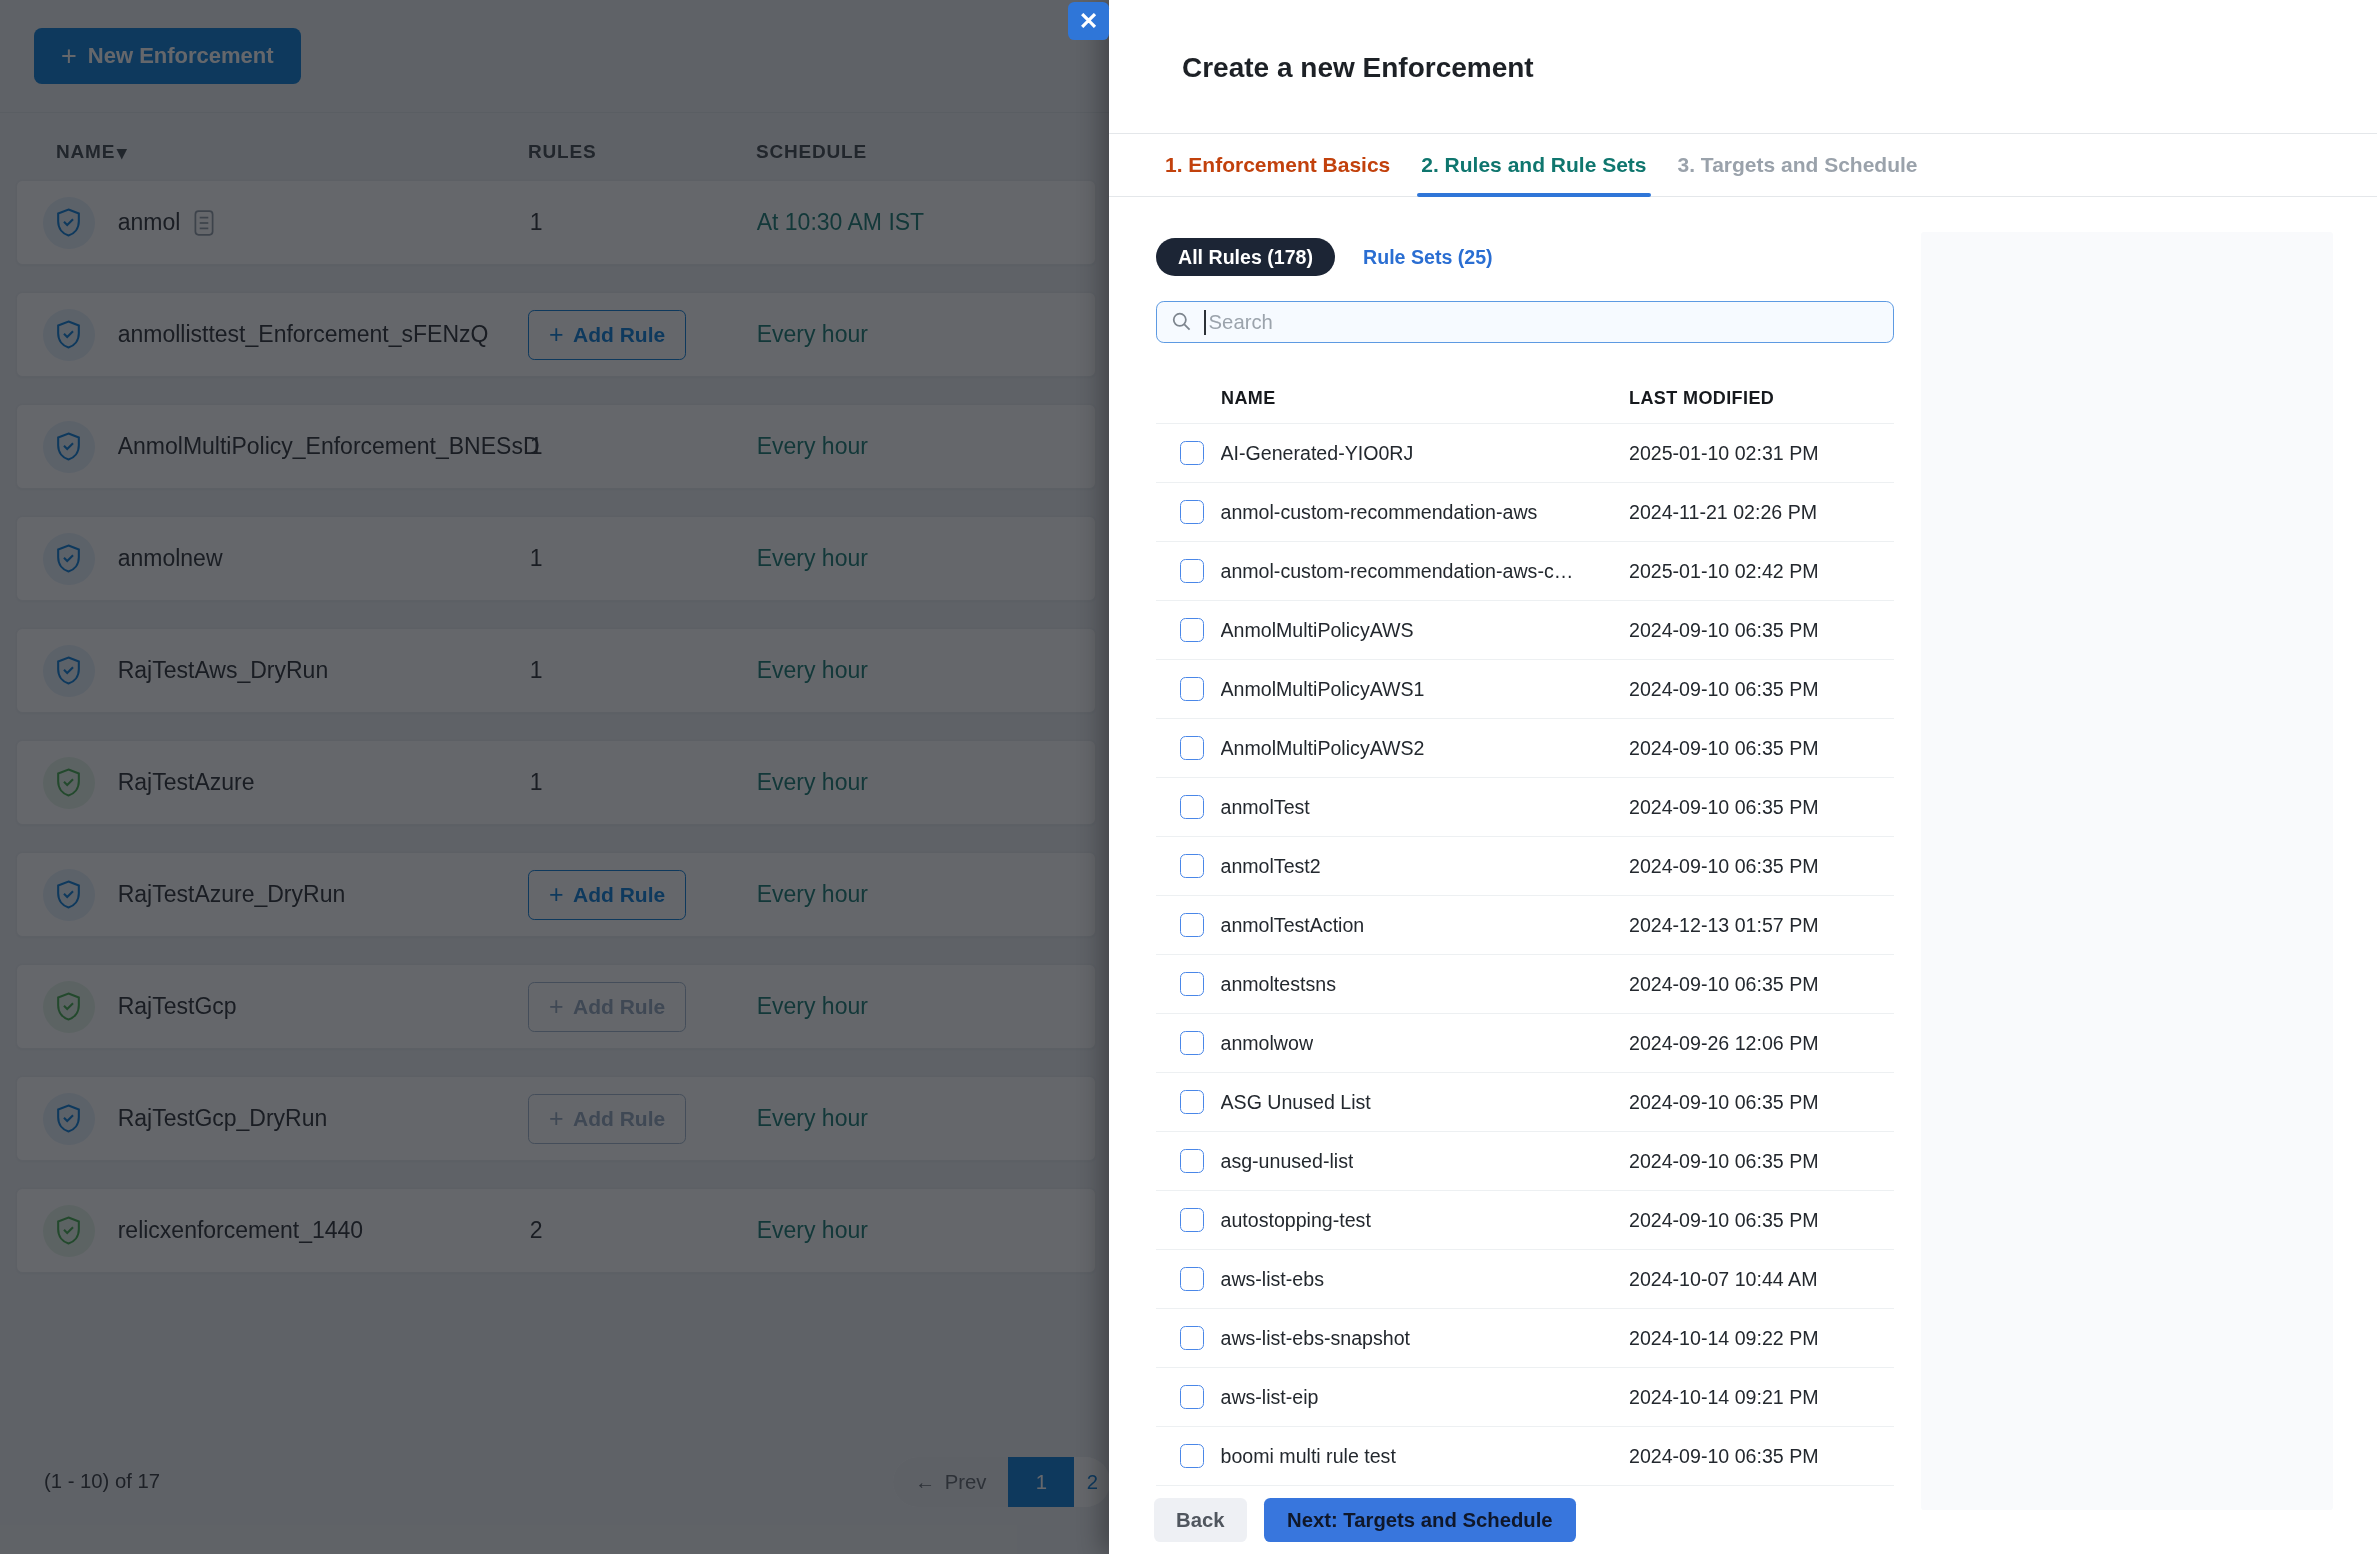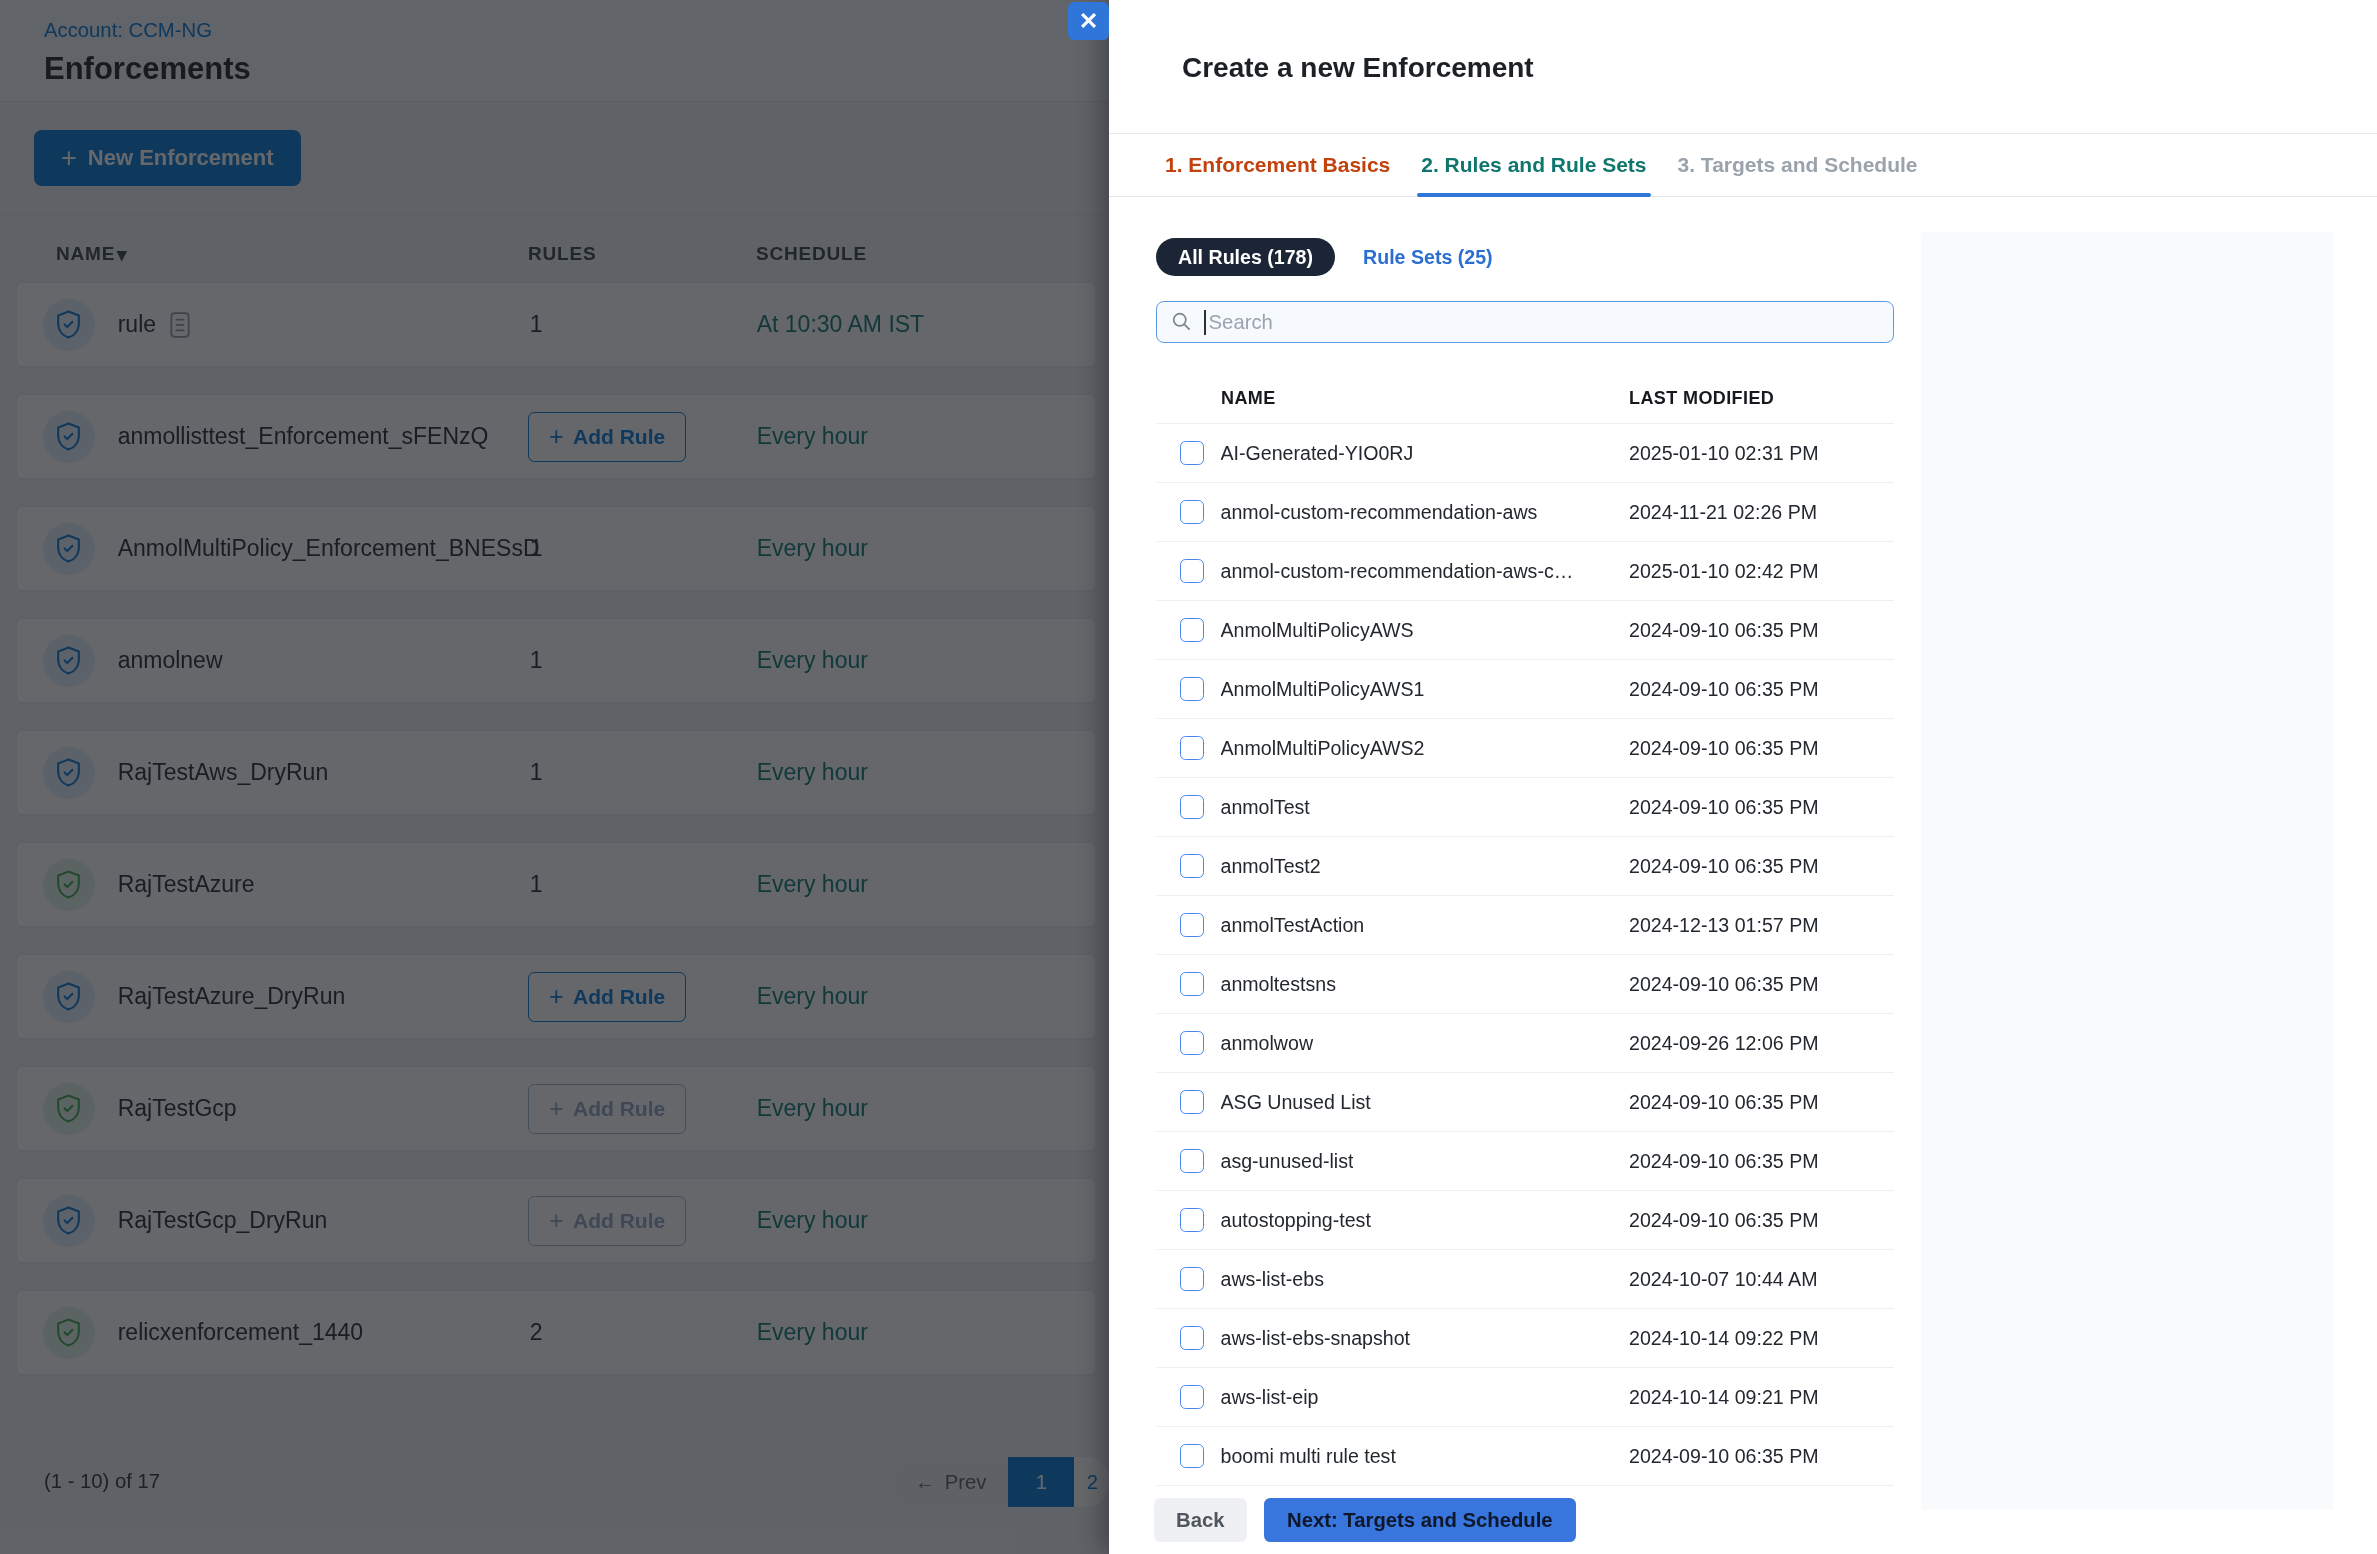--- a/index.html
+++ b/index.html
@@ -108,24 +108,20 @@
     padding-left:45px; width:783px; }
   .btn-back { height:44px; padding:0 22px; background:#eef0f4; border:none; border-radius:6.3px;
     color:#50565e; font-size:20.3px; font-weight:700; cursor:pointer; font-family:inherit; }
   .btn-next { height:44px; padding:0 23.5px; background:#3876dd; border:none; border-radius:6.3px;
     color:#0f172a; font-size:20.3px; font-weight:700; cursor:pointer; font-family:inherit; }
 </style>
 </head>
 <body>
 
 <div class="bg-page">
-  <div class="bg-header">
-    <span class="account-link">Account: CCM-NG</span>
-    <div class="page-title">Enforcements</div>
-  </div>
 
   <div class="toolbar">
     <button class="btn-primary">
       <span class="plus">+</span>
       <span>New Enforcement</span>
     </button>
   </div>
 
   <div class="bg-table-header">
     <span class="col-name-h">NAME</span>
@@ -135,21 +131,21 @@
   </div>
 
   <div class="bg-rows" id="bg-rows">
   <div class="enf-card">
     <div class="enf-icon-wrap blue">
       <svg viewBox="0 0 24 24" fill="none" stroke="currentColor" stroke-width="1.6">
         <path d="M12 2 L20 5 V11 C20 16.5 16.7 20.6 12 22 C7.3 20.6 4 16.5 4 11 V5 Z"></path>
         <path d="M8.5 11.5 L11 14 L15.5 9.5"></path>
       </svg>
     </div>
-    <span class="enf-name">rule</span>
+    <span class="enf-name">anmol</span>
     <span class="doc-icon">
       <svg viewBox="0 0 20 26" fill="none" stroke="currentColor" stroke-width="1.6">
         <rect x="2" y="2" width="16" height="22" rx="3"></rect>
         <line x1="6" y1="8" x2="14" y2="8"></line>
         <line x1="6" y1="13" x2="14" y2="13"></line>
         <line x1="6" y1="18" x2="14" y2="18"></line>
       </svg>
     </span>
     <span class="enf-rules">1</span>
 

